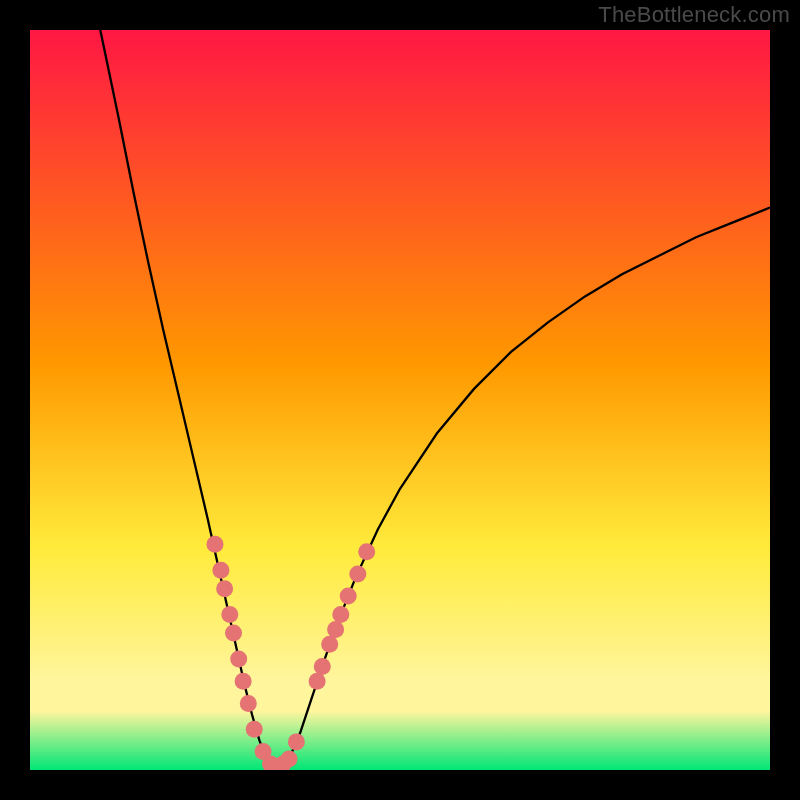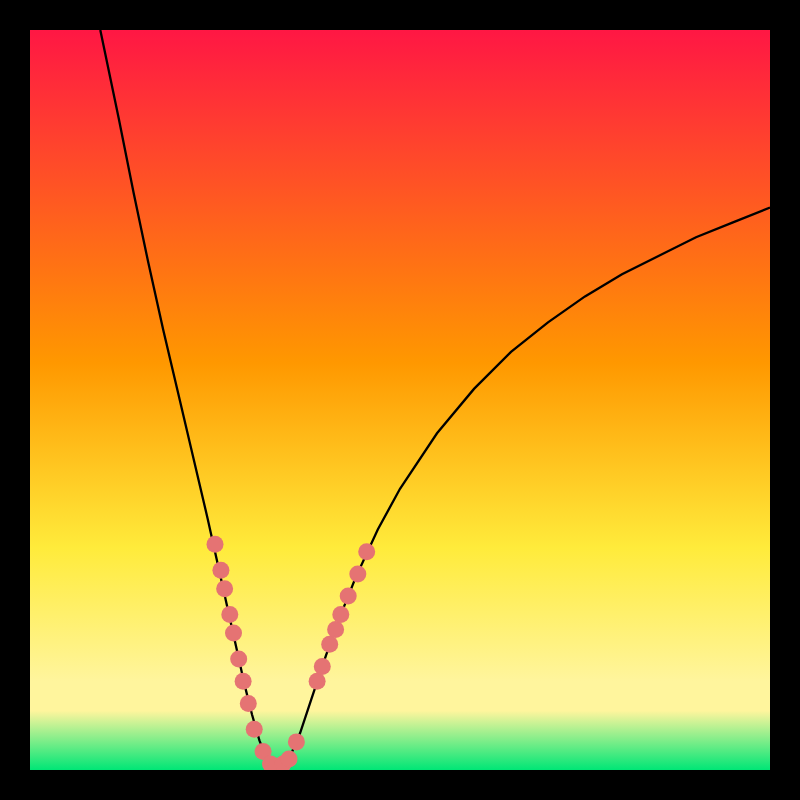--- a/index.html
+++ b/index.html
@@ -38,20 +38,21 @@
   .plot svg {
     width: 740px;
     height: 740px;
     display: block;
   }
 </style>
 </head>
 <body>
 
 <div class="frame">
+  <div class="watermark">TheBottleneck.com</div>
   <div class="plot">
     <svg id="plot-svg" viewBox="0 0 740 740">
       <defs>
         <linearGradient id="bg-grad" x1="0" y1="0" x2="0" y2="1">
           <stop id="g0" offset="0%" stop-color="#ff1744"></stop>
           <stop id="g1" offset="45%" stop-color="#ff9800"></stop>
           <stop id="g2" offset="70%" stop-color="#ffeb3b"></stop>
           <stop id="g3" offset="88%" stop-color="#fff59d"></stop>
           <stop id="g4" offset="92%" stop-color="#fff59d"></stop>
           <stop id="g5" offset="100%" stop-color="#00e676"></stop>

